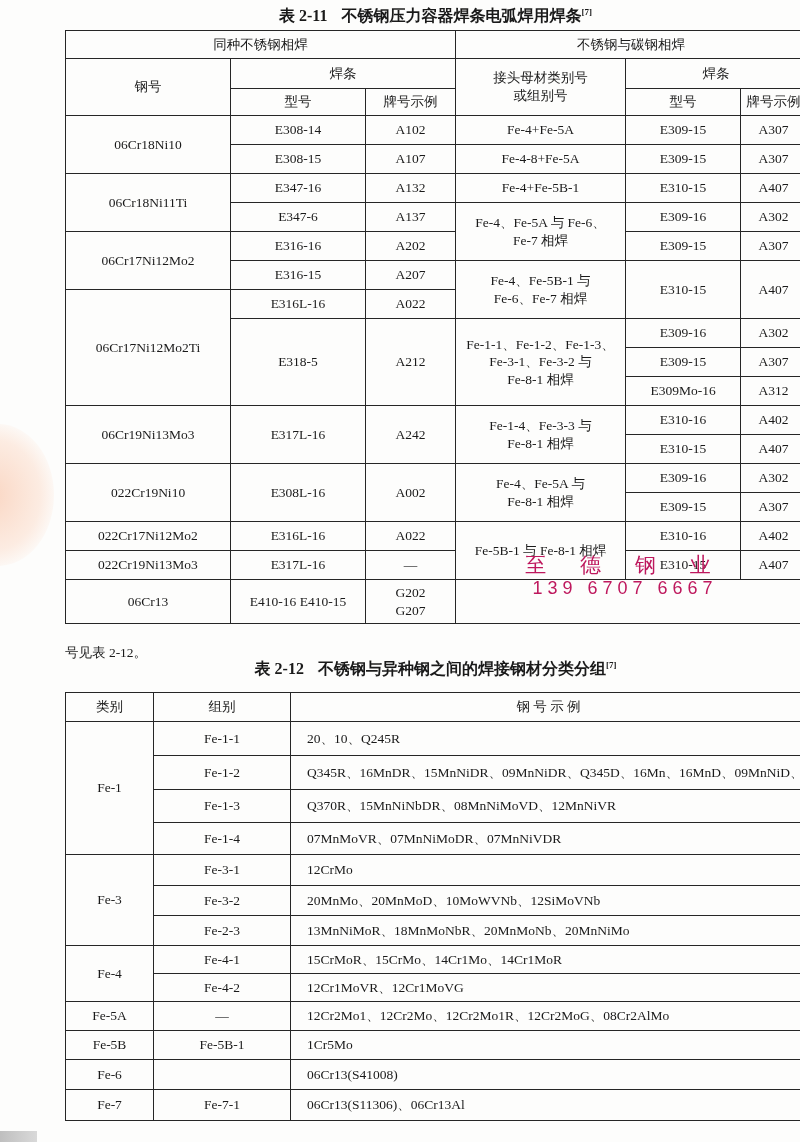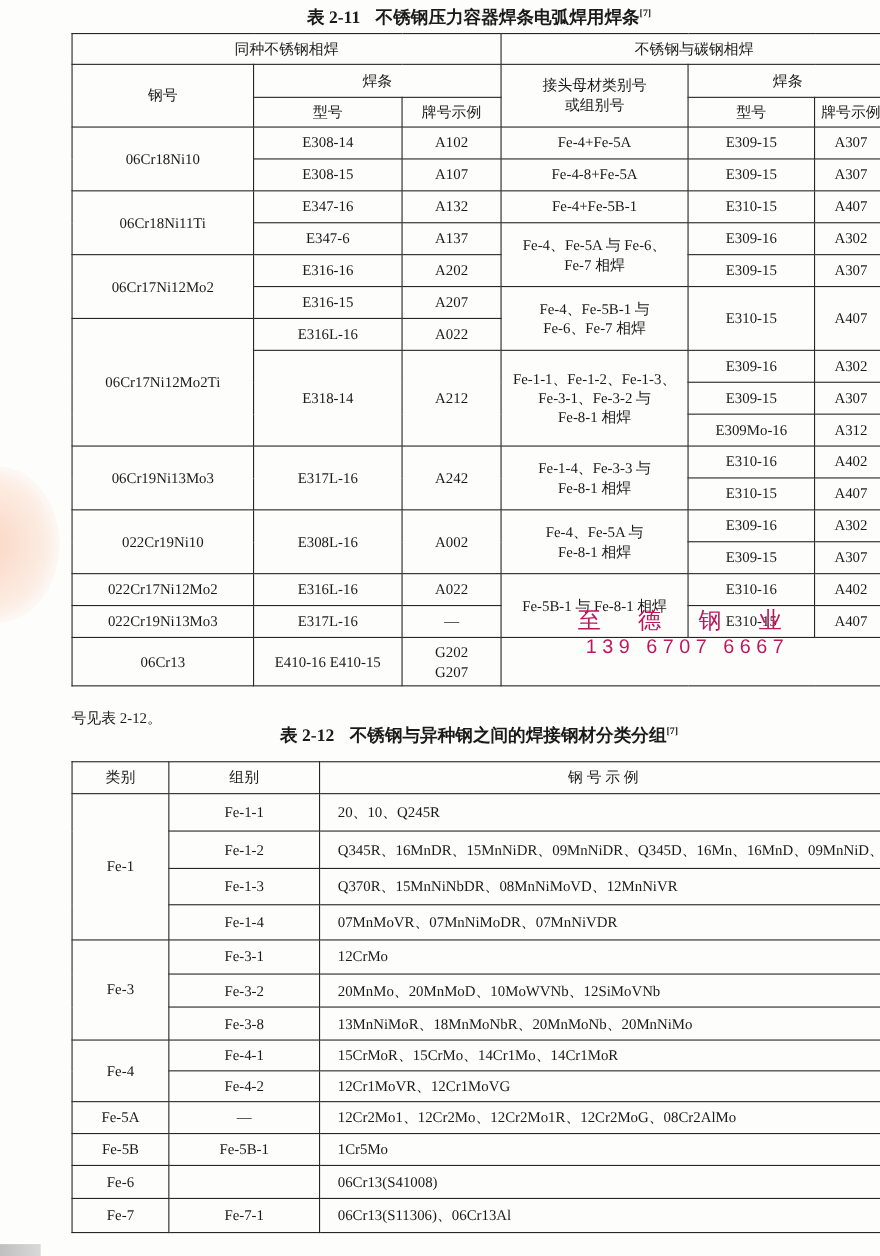--- a/index.html
+++ b/index.html
@@ -135,21 +135,21 @@
 Fe-6、Fe-7 相焊</td>
           <td rowspan="2">E310-15</td>
           <td rowspan="2">A407</td>
         </tr>
         <tr style="height: 29px;">
           <td rowspan="4">06Cr17Ni12Mo2Ti</td>
           <td>E316L-16</td>
           <td>A022</td>
         </tr>
         <tr style="height: 29px;">
-          <td rowspan="3">E318-14</td>
+          <td rowspan="3">E318-5</td>
           <td rowspan="3">A212</td>
           <td rowspan="3">Fe-1-1、Fe-1-2、Fe-1-3、
 Fe-3-1、Fe-3-2 与
 Fe-8-1 相焊</td>
           <td>E309-16</td>
           <td>A302</td>
         </tr>
         <tr style="height: 29px;">
           <td>E309-15</td>
           <td>A307</td>
@@ -247,21 +247,21 @@
         <tr style="height: 31px;">
           <td rowspan="3">Fe-3</td>
           <td>Fe-3-1</td>
           <td class="l">12CrMo</td>
         </tr>
         <tr style="height: 30px;">
           <td>Fe-3-2</td>
           <td class="l">20MnMo、20MnMoD、10MoWVNb、12SiMoVNb</td>
         </tr>
         <tr style="height: 30px;">
-          <td>Fe-3-8</td>
+          <td>Fe-2-3</td>
           <td class="l">13MnNiMoR、18MnMoNbR、20MnMoNb、20MnNiMo</td>
         </tr>
         <tr style="height: 28px;">
           <td rowspan="2">Fe-4</td>
           <td>Fe-4-1</td>
           <td class="l">15CrMoR、15CrMo、14Cr1Mo、14Cr1MoR</td>
         </tr>
         <tr style="height: 28px;">
           <td>Fe-4-2</td>
           <td class="l">12Cr1MoVR、12Cr1MoVG</td>

